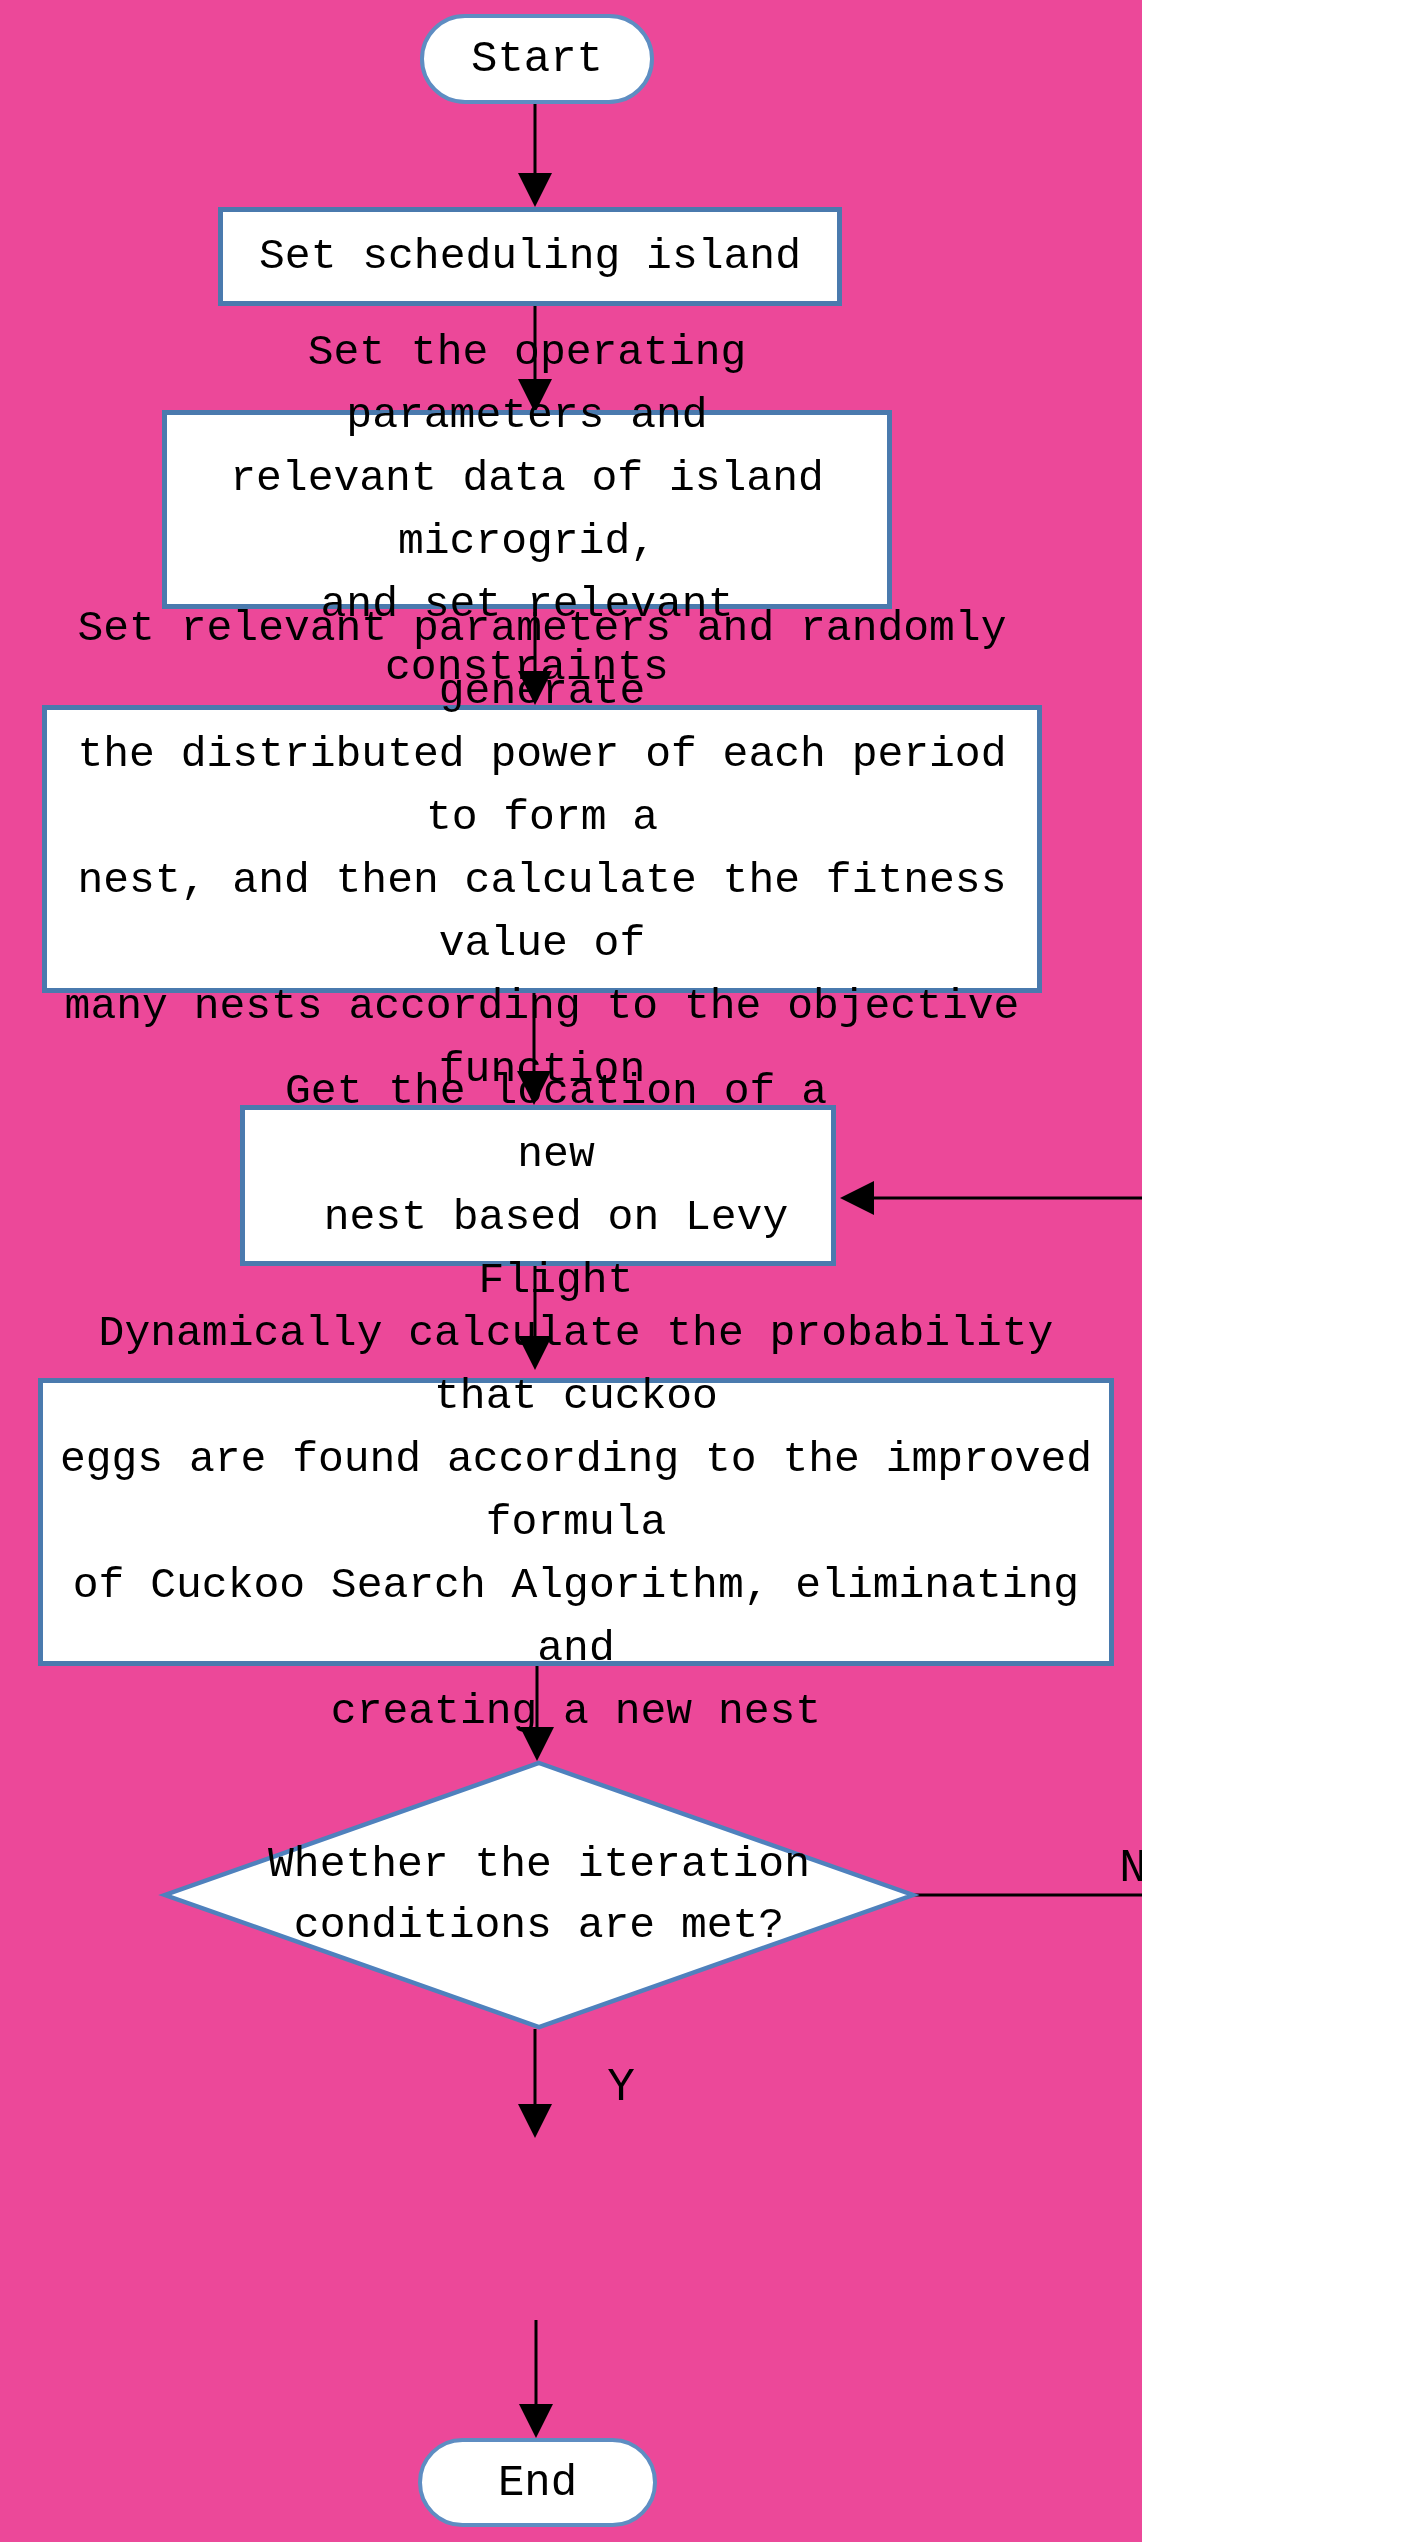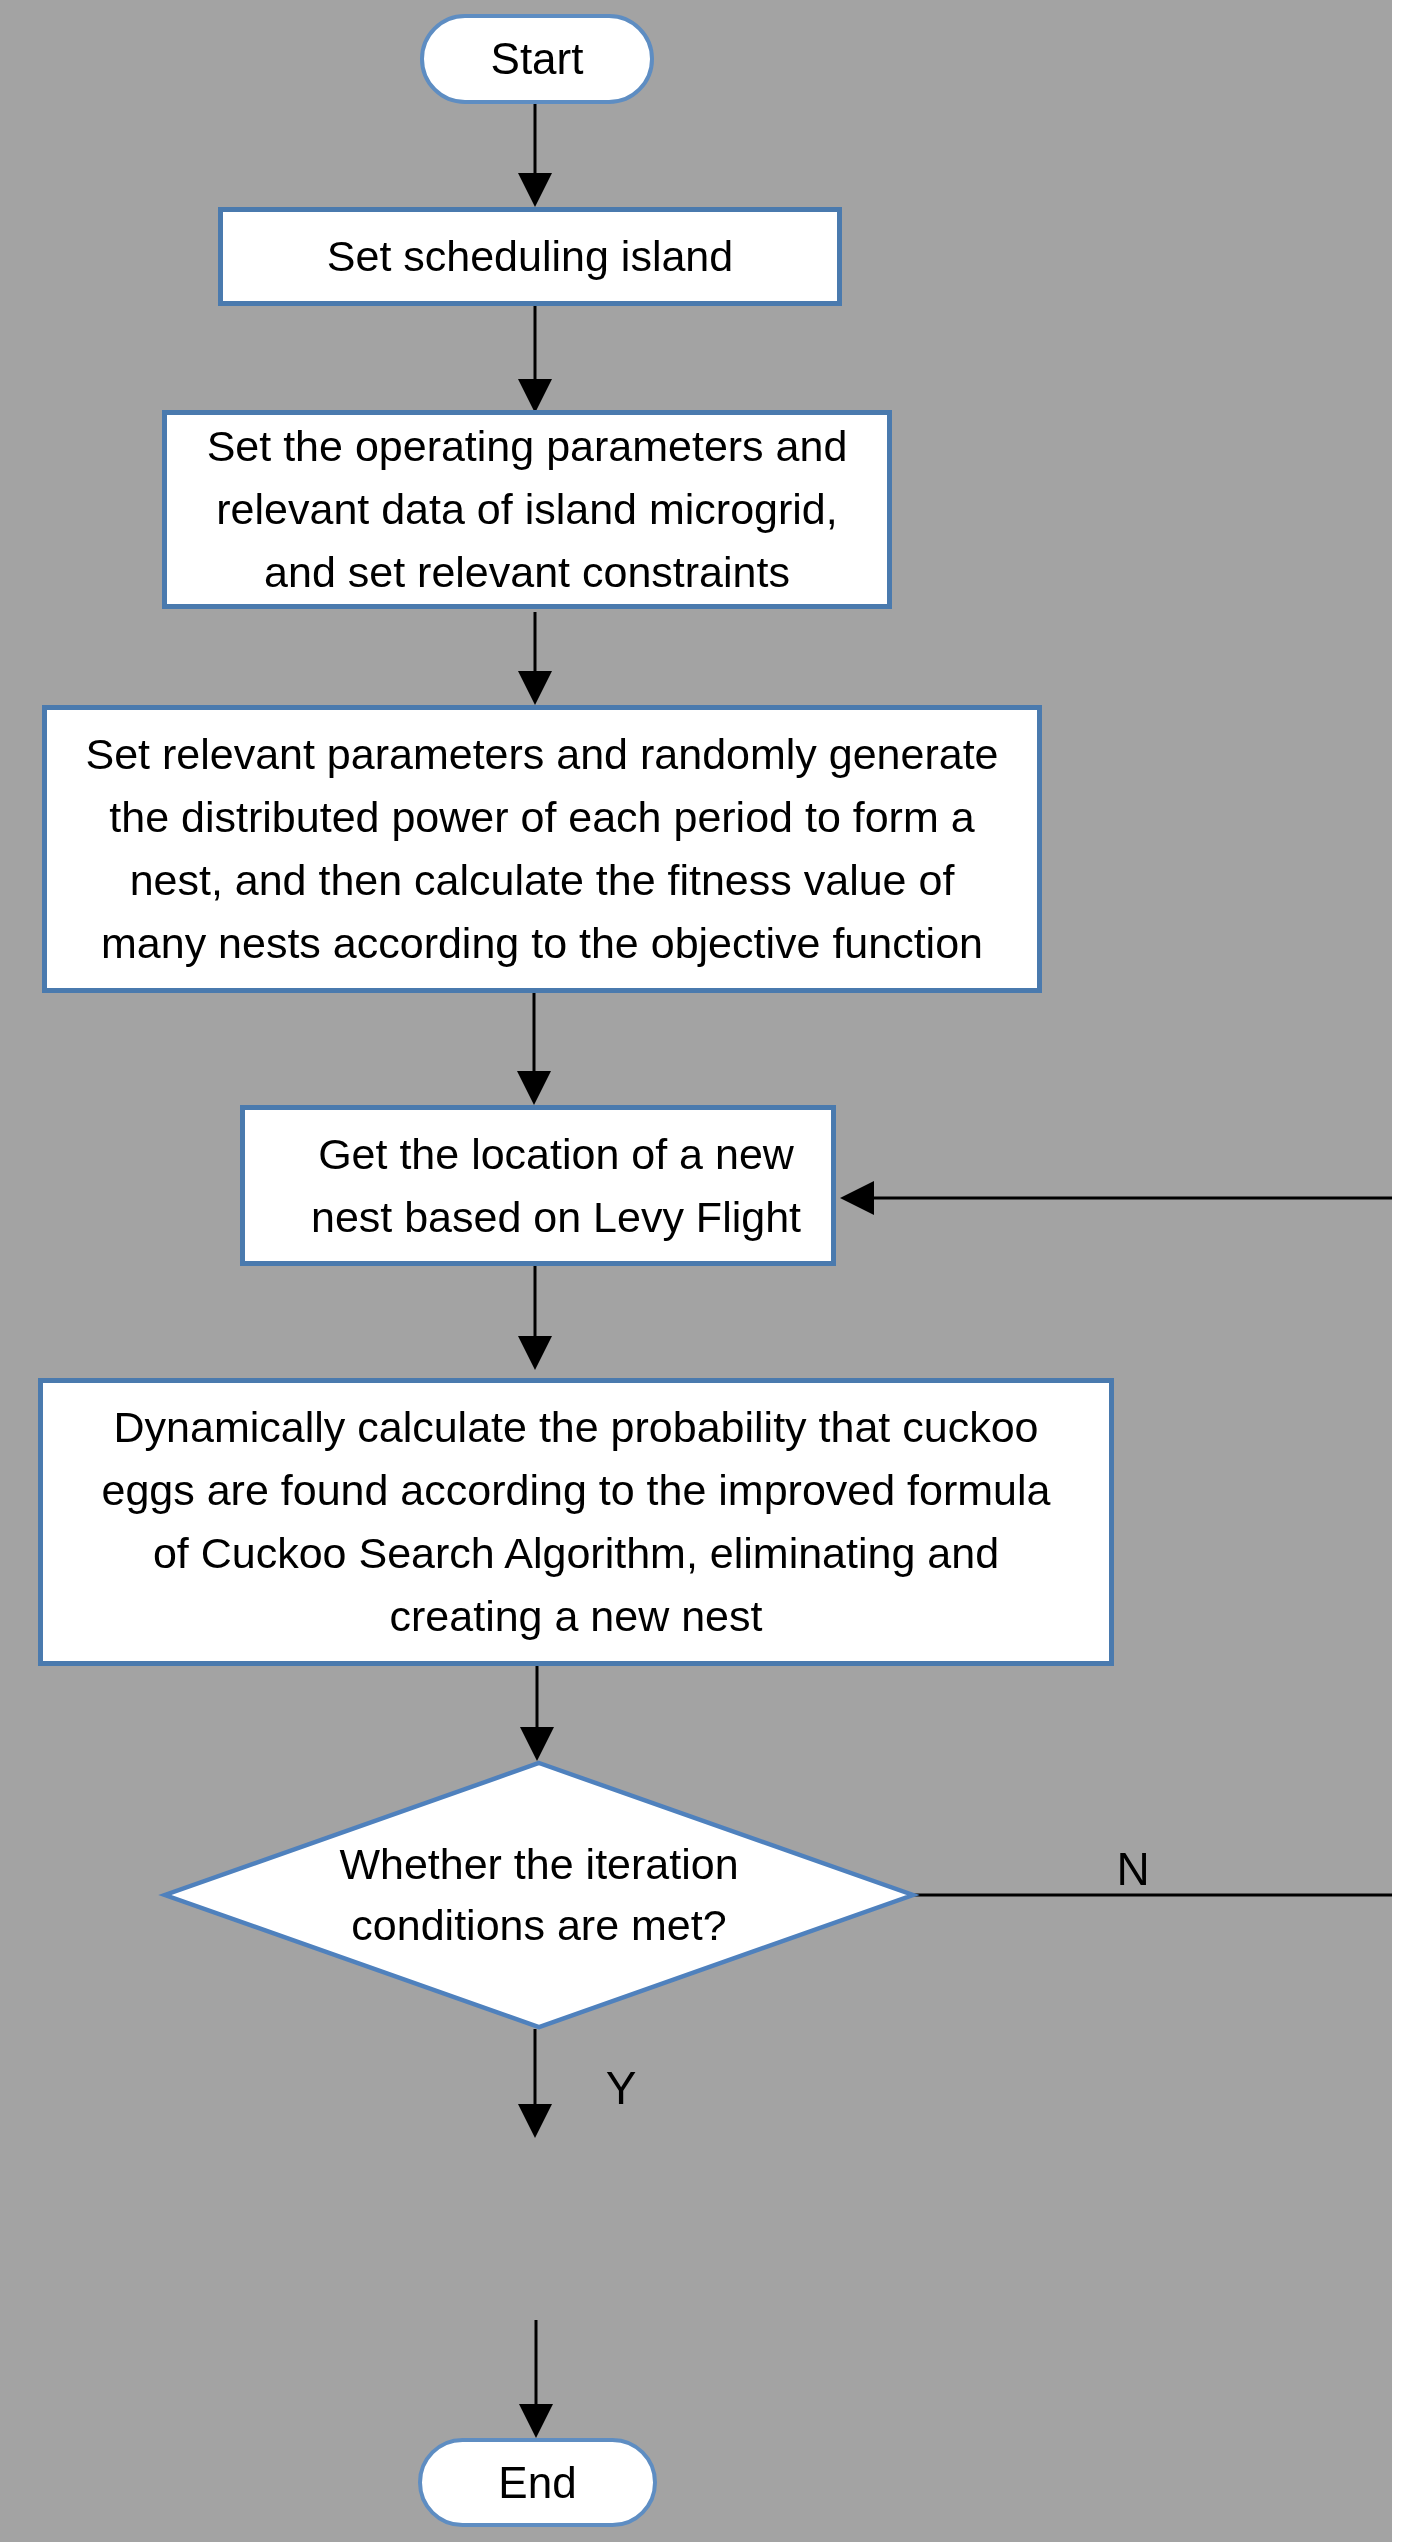--- a/index.html
+++ b/index.html
@@ -3,24 +3,24 @@
 <meta charset="utf-8">
 <title>Flowchart</title>
 <style>
   html, body {
     margin: 0;
     padding: 0;
     background: #ffffff;
   }
   #canvas {
     position: relative;
-    width: 1392px;
+    width: 1142px;
     height: 2542px;
-    background: #a3a3a3;
-    font-family: Liberation Sans, sans-serif;
+    background: #ec4899;
+    font-family: Liberation Mono, monospace;
     color: #000000;
     overflow: hidden;
   }
   #connector-layer {
     position: absolute;
     left: 0; top: 0;
     width: 1426px;
     height: 2542px;
     z-index: 0;
   }

